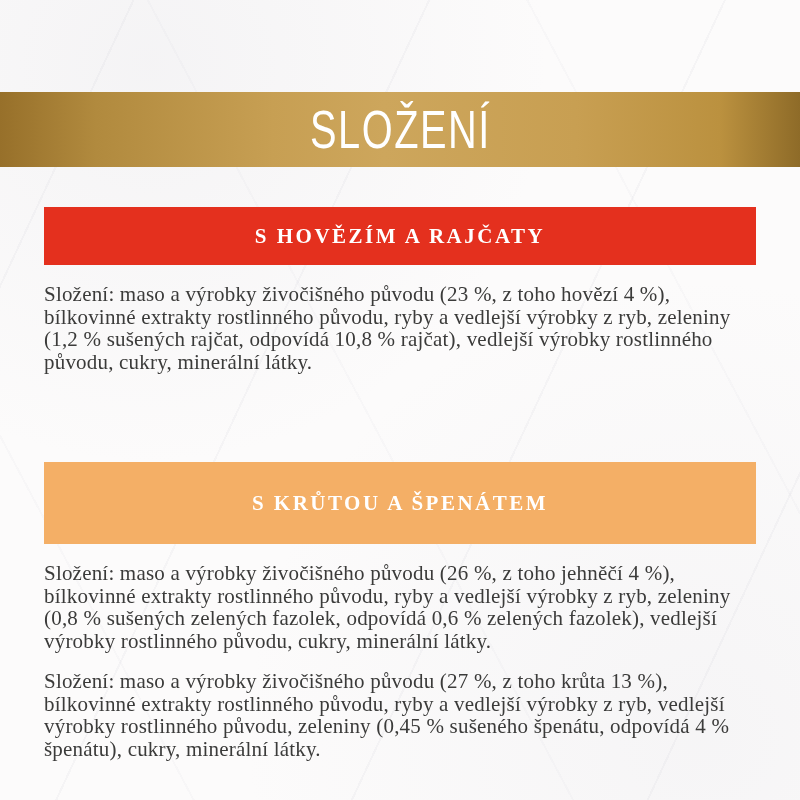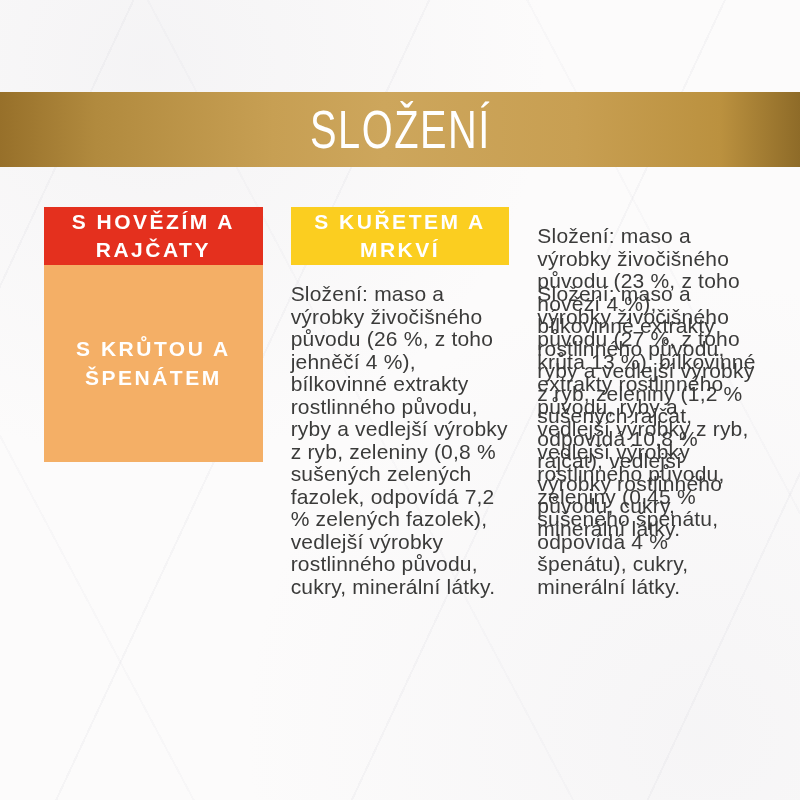--- a/index.html
+++ b/index.html
@@ -39,23 +39,24 @@
     white-space:nowrap;
   }
 
   
   .content {
     position:absolute; left:44px; top:207px;
     width:712px;
   }
   .grid {
     display:grid;
-    grid-template-columns:1fr 1fr 1fr;
+    grid-template-columns:1fr;
     grid-template-rows:58px 197px 82px auto;
     column-gap:28px;
+    font-family:Liberation Serif, serif;
   }
   .variant-header {
     display:flex; align-items:center; justify-content:center;
     color:#ffffff;
     font-weight:bold;
     font-size:21px;
     letter-spacing:2.5px;
     text-align:center;
     text-transform:uppercase;
     white-space:pre-line;
@@ -78,29 +79,26 @@
   <div class="banner">
     <span class="banner-title">SLOŽENÍ</span>
   </div>
 
   <div class="content">
     <div class="grid">
 
       <div class="variant-header" style="background-color: rgb(228, 48, 30);">
         <span>S HOVĚZÍM A RAJČATY</span>
       </div>
-      <div class="variant-header" style="background-color: rgb(251, 206, 32);">
-        <span>S KUŘETEM A MRKVÍ</span>
-      </div>
 
       <div class="variant-text">Složení: maso a výrobky živočišného původu (23 %, z toho hovězí 4 %), bílkovinné extrakty rostlinného původu, ryby a vedlejší výrobky z ryb, zeleniny (1,2 % sušených rajčat, odpovídá 10,8 % rajčat), vedlejší výrobky rostlinného původu, cukry, minerální látky.</div>
 
       <div class="variant-header" style="background-color: rgb(244, 175, 102);">
         <span>S KRŮTOU A ŠPENÁTEM</span>
       </div>
 
-      <div class="variant-text">Složení: maso a výrobky živočišného původu (26 %, z toho jehněčí 4 %), bílkovinné extrakty rostlinného původu, ryby a vedlejší výrobky z ryb, zeleniny (0,8 % sušených zelených fazolek, odpovídá 7,2 % zelených fazolek), vedlejší výrobky rostlinného původu, cukry, minerální látky.</div>
+      <div class="variant-text">Složení: maso a výrobky živočišného původu (26 %, z toho jehněčí 4 %), bílkovinné extrakty rostlinného původu, ryby a vedlejší výrobky z ryb, zeleniny (0,8 % sušených zelených fazolek, odpovídá 0,6 % zelených fazolek), vedlejší výrobky rostlinného původu, cukry, minerální látky.</div>
       <div class="variant-text">Složení: maso a výrobky živočišného původu (27 %, z toho krůta 13 %), bílkovinné extrakty rostlinného původu, ryby a vedlejší výrobky z ryb, vedlejší výrobky rostlinného původu, zeleniny (0,45 % sušeného špenátu, odpovídá 4 % špenátu), cukry, minerální látky.</div>
 
     </div>
   </div>
 
 </div>
 
 </body></html>

